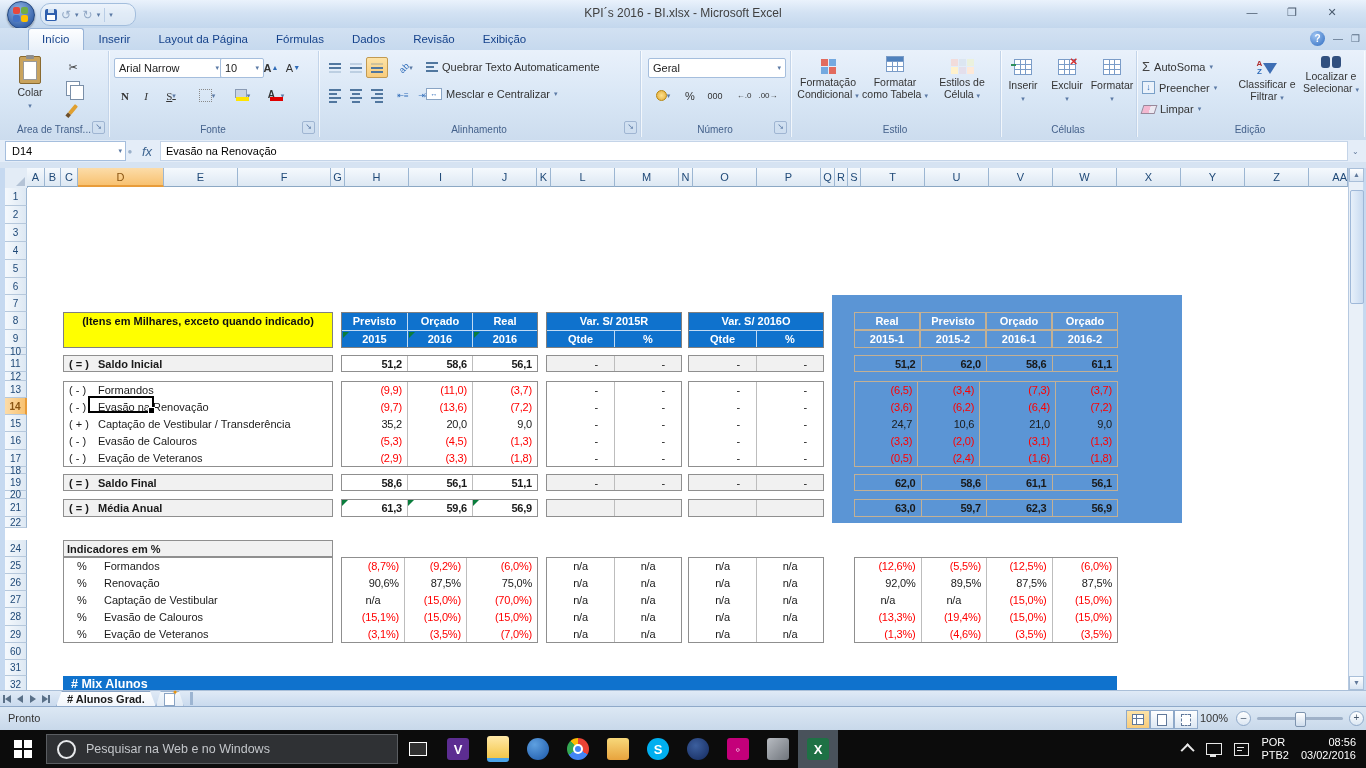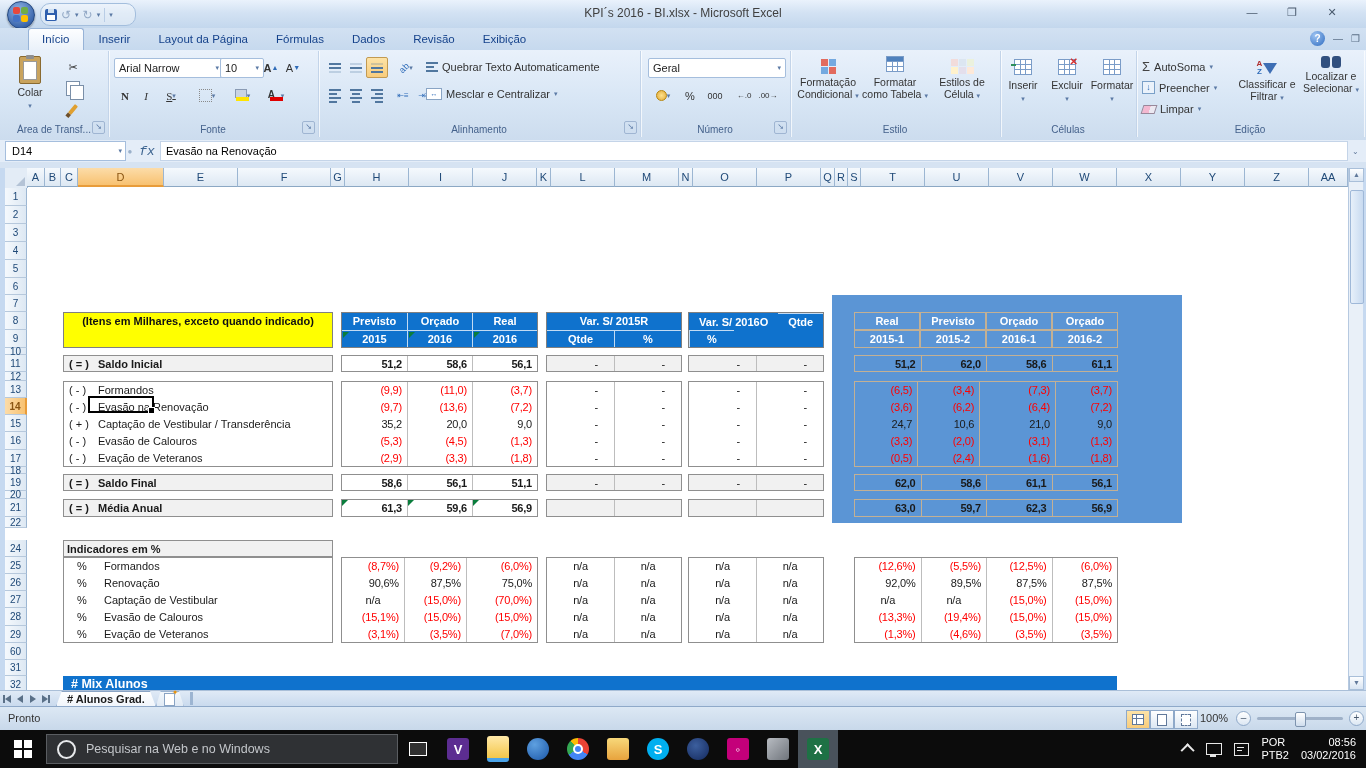--- a/index.html
+++ b/index.html
@@ -56,21 +56,21 @@
       linear-gradient(#7a9cc8,#7a9cc8) 0 4px/16px 1px no-repeat,
       linear-gradient(#7a9cc8,#7a9cc8) 0 9px/16px 1px no-repeat,
       linear-gradient(#7a9cc8,#7a9cc8) 5px 0/1px 14px no-repeat,
       linear-gradient(#7a9cc8,#7a9cc8) 10px 0/1px 14px no-repeat,#fff;position:relative}
   .coin{width:9px;height:9px;border-radius:50%;background:radial-gradient(#ffe28a,#e0a93c);border:1px solid #b8860b}
 
   
   #fbar{left:0;top:140px;width:1366px;height:22px;background:#e4edf8;border-bottom:1px solid #b7c9de;display:flex;align-items:center}
   #namebox{position:relative;margin-left:5px;width:113px;height:18px;background:#fff;border:1px solid #a5bedd;font-size:11px;display:flex;align-items:center;padding-left:6px}
   #namebox .da{margin-left:auto;margin-right:3px;font-size:7px;color:#5b7aa5}
-  #fxbtn{width:26px;text-align:center;font-family:Liberation Mono, monospace;font-style:italic;font-size:13px;color:#3e6591}
+  #fxbtn{width:26px;text-align:center;font-family:Liberation Sans, sans-serif;font-style:italic;font-size:13px;color:#3e6591}
   #ffield{flex:1;height:18px;background:#fff;border:1px solid #c4d4e8;font-size:11px;display:flex;align-items:center;padding-left:5px;margin-right:4px}
   #gapstrip{left:0;top:162px;width:1366px;height:6px;background:#d6e3f2}
 
   
   #corner{left:5px;top:168px;width:22px;height:20px;background:#e3ecf6;border-right:1px solid #9cb6d2;border-bottom:1px solid #9cb6d2;position:absolute}
   #corner:after{content:"";position:absolute;right:2px;bottom:2px;border-left:9px solid transparent;border-bottom:9px solid #b4c3d6}
   #cols{left:27px;top:168px;width:1321px;height:20px;display:flex;overflow:hidden}
   .ch{height:19px;border-right:1px solid #9cb6d2;border-bottom:1px solid #8ca8c4;background:linear-gradient(#f5f9fd,#dde8f3);
       font-size:11px;color:#204a78;text-align:center;line-height:19px;flex:none;box-sizing:border-box}
   .ch.sel{background:linear-gradient(#fcdca9,#f8c271);border-bottom:2px solid #e89c3a;color:#8a5512;line-height:18px}
@@ -463,21 +463,21 @@
       <div class="ch" style="width: 14px;">Q</div>
       <div class="ch" style="width: 13px;">R</div>
       <div class="ch" style="width: 13px;">S</div>
       <div class="ch" style="width: 64px;">T</div>
       <div class="ch" style="width: 64px;">U</div>
       <div class="ch" style="width: 64px;">V</div>
       <div class="ch" style="width: 64px;">W</div>
       <div class="ch" style="width: 64px;">X</div>
       <div class="ch" style="width: 64px;">Y</div>
       <div class="ch" style="width: 64px;">Z</div>
-      <div class="ch" style="width: 39px;">AA</div>
+      <div class="ch" style="width: 39px; text-align: right;">AA</div>
     </div>
   <div id="rows" class="abs">
       <div class="rh" style="height: 18px;">1</div>
       <div class="rh" style="height: 18px;">2</div>
       <div class="rh" style="height: 18px;">3</div>
       <div class="rh" style="height: 18px;">4</div>
       <div class="rh" style="height: 18px;">5</div>
       <div class="rh" style="height: 17px;">6</div>
       <div class="rh" style="height: 17px;">7</div>
       <div class="rh" style="height: 18px;">8</div>
@@ -517,21 +517,21 @@
         <div class="hc wsep">Real</div>
         <div class="hc wtop tri">2015</div>
         <div class="hc wtop tri wsep">2016</div>
         <div class="hc wtop tri wsep">2016</div>
       </div>
       <div class="abs hgrid" style="left: 519px; top: 124px; width: 136px; height: 36px; background: var(--header-blue); grid-template-columns: repeat(2, 1fr);">
         <div class="hc" style="grid-column: 1 / span 2;">Var. S/ 2015R</div>
         <div class="hc wtop">Qtde</div>
         <div class="hc wtop wsep">%</div>
       </div>
-      <div class="abs hgrid" style="left: 661px; top: 124px; width: 136px; height: 36px; background: var(--header-blue); grid-template-columns: repeat(3, 1fr);">
+      <div class="abs hgrid" style="left: 661px; top: 124px; width: 136px; height: 36px; background: var(--header-blue); grid-template-columns: repeat(2, 1fr);">
         <div class="hc" style="grid-column: 1 / span 2;">Var. S/ 2016O</div>
         <div class="hc wtop">Qtde</div>
         <div class="hc wtop wsep">%</div>
       </div>
       <div class="abs" style="left: 805px; top: 107px; width: 350px; height: 228px; background: var(--panel-blue);"></div>
       <div class="abs hgrid" style="left: 827px; top: 124px; width: 264px; height: 36px; border: none; grid-template-columns: repeat(4, 1fr);">
         <div class="hc tanb">Real</div>
         <div class="hc tanb">Previsto</div>
         <div class="hc tanb">Orçado</div>
         <div class="hc tanb">Orçado</div>

